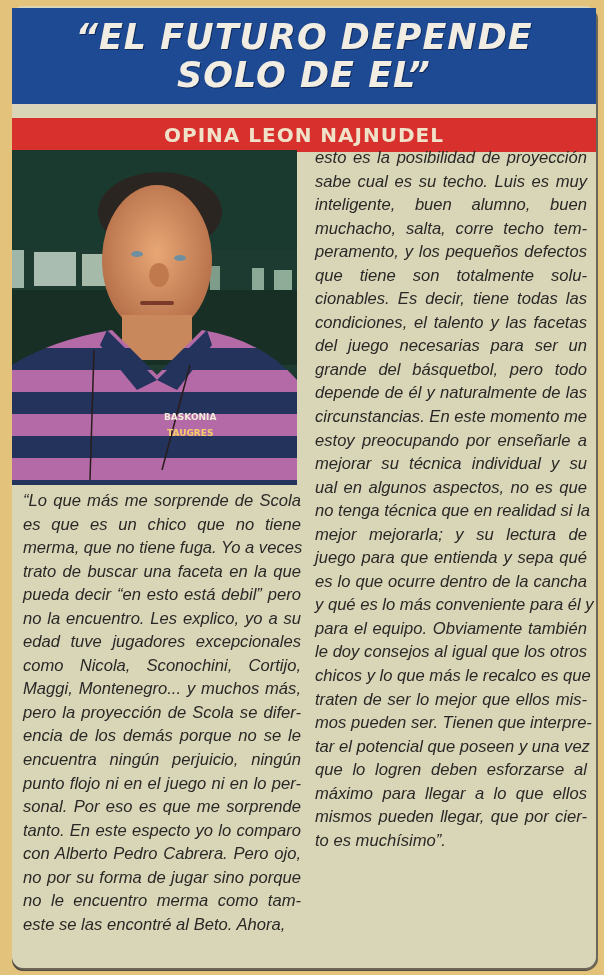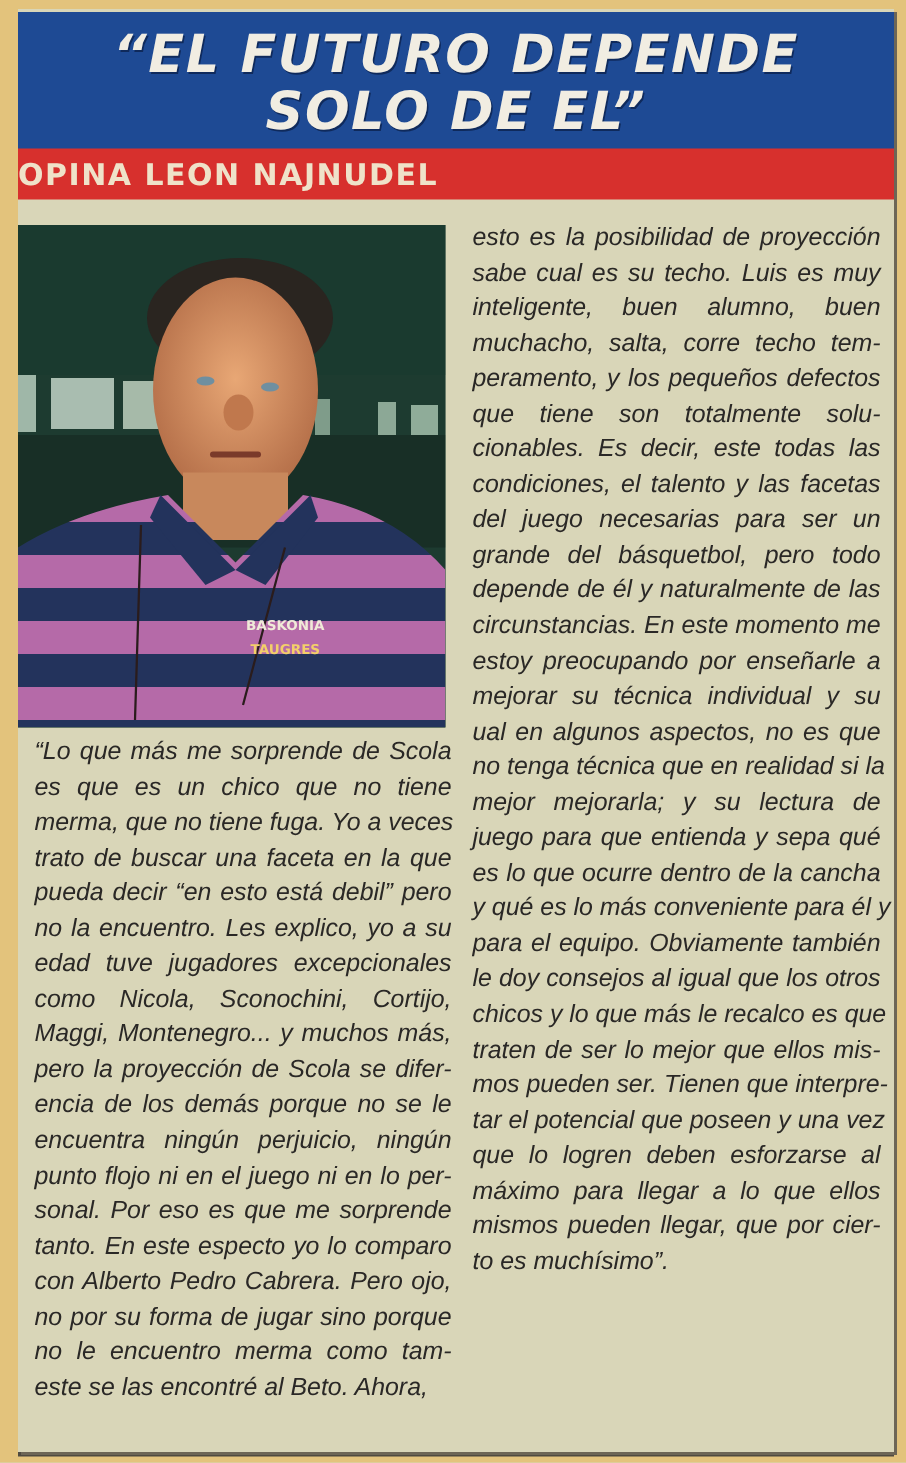--- a/index.html
+++ b/index.html
@@ -6,42 +6,43 @@
   body {
     width: 604px; height: 975px; overflow: hidden;
     background: #e3c37c;
     position: relative;
     font-family: "Liberation Sans", sans-serif;
   }
   .page {
     position: absolute; left: 12px; top: 6px; width: 584px; height: 962px;
     background: #d9d6b8;
     box-shadow: 2px 2px 0 #6d6656, 0 3px 0 #4f4a40;
+    border-radius: 11px;
   }
   .title-band {
     position: absolute; left: 0; top: 2px; width: 584px; height: 96px;
     background: #1e4a94;
     display: flex; flex-direction: column; align-items: center; justify-content: center;
   }
   .title-line {
     color: #f1ede2;
     font-family: "DejaVu Sans", sans-serif;
     font-weight: bold; font-style: italic;
     font-size: 35px; line-height: 38px;
     letter-spacing: 1px;
     text-shadow: 1px 1px 0 #0f2a5c;
     white-space: nowrap;
   }
   .sep-strip {
     position: absolute; left: 0; top: 98px; width: 584px; height: 4px; background: #dcd3bd;
   }
   .sub-band {
-    position: absolute; left: 0; top: 93px; width: 584px; height: 34px;
+    position: absolute; left: 0; top: 112px; width: 584px; height: 34px;
     background: #d7302d;
-    display: flex; align-items: center; 
+    display: flex; align-items: center; justify-content: center;
   }
   .sub-text {
     color: #efe2c9;
     font-family: "DejaVu Sans", sans-serif;
     font-weight: bold; font-size: 20px; letter-spacing: 1px;
     white-space: nowrap;
   }
   .photo {
     position: absolute; left: 0; top: 144px; width: 285px; height: 335px;
     overflow: hidden;
@@ -127,21 +128,21 @@
     </svg>
   </div>
 
   <div class="col col-right" id="col-right">
       <span class="ln"><span class="ln-inner">esto es la posibilidad de proyección</span></span>
       <span class="ln"><span class="ln-inner">sabe cual es su techo. Luis es muy</span></span>
       <span class="ln"><span class="ln-inner">inteligente, buen alumno, buen</span></span>
       <span class="ln"><span class="ln-inner">muchacho, salta, corre techo tem-</span></span>
       <span class="ln"><span class="ln-inner">peramento, y los pequeños defectos</span></span>
       <span class="ln"><span class="ln-inner">que tiene son totalmente solu-</span></span>
-      <span class="ln"><span class="ln-inner">cionables. Es decir, este todas las</span></span>
+      <span class="ln"><span class="ln-inner">cionables. Es decir, tiene todas las</span></span>
       <span class="ln"><span class="ln-inner">condiciones, el talento y las facetas</span></span>
       <span class="ln"><span class="ln-inner">del juego necesarias para ser un</span></span>
       <span class="ln"><span class="ln-inner">grande del básquetbol, pero todo</span></span>
       <span class="ln"><span class="ln-inner">depende de él y naturalmente de las</span></span>
       <span class="ln"><span class="ln-inner">circunstancias. En este momento me</span></span>
       <span class="ln"><span class="ln-inner">estoy preocupando por enseñarle a</span></span>
       <span class="ln"><span class="ln-inner">mejorar su técnica individual y su</span></span>
       <span class="ln"><span class="ln-inner">ual en algunos aspectos, no es que</span></span>
       <span class="ln"><span class="ln-inner">no tenga técnica que en realidad si la</span></span>
       <span class="ln"><span class="ln-inner">mejor mejorarla; y su lectura de</span></span>

